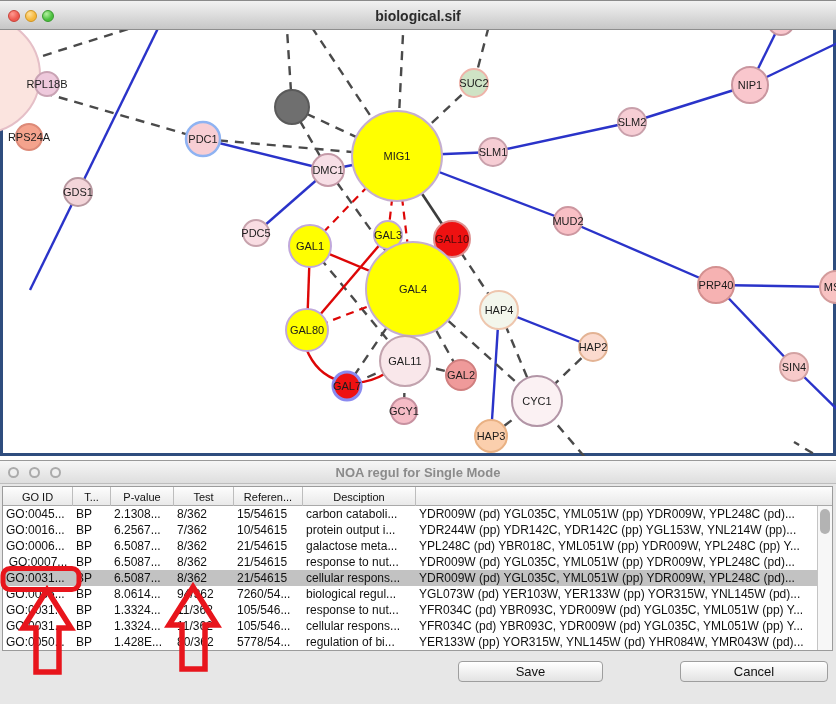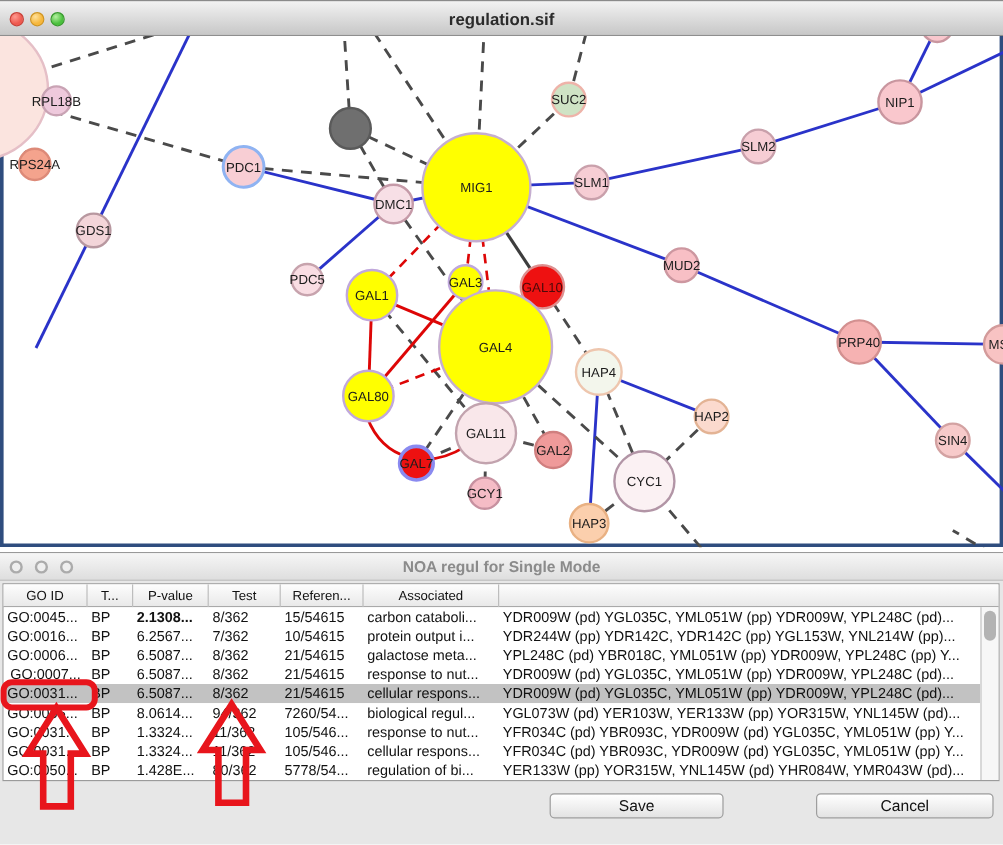--- a/index.html
+++ b/index.html
@@ -54,21 +54,21 @@
 </style>
 </head>
 <body>
 
 <div class="screen">
 
   <div class="net-titlebar">
     <span class="tl red"></span>
     <span class="tl yel"></span>
     <span class="tl grn"></span>
-    <div class="net-title">regulation.sif</div>
+    <div class="net-title">biological.sif</div>
   </div>
 
   <div class="net-canvas">
     <svg id="net-svg" width="836" height="426" viewBox="0 0 836 426">
         <line x1="163" y1="-12" x2="30" y2="260" stroke="#2a33c9" stroke-width="2.4" fill="none"></line>
         <line x1="203" y1="109" x2="328" y2="140" stroke="#2a33c9" stroke-width="2.4" fill="none"></line>
         <line x1="328" y1="140" x2="397" y2="126" stroke="#2a33c9" stroke-width="2.4" fill="none"></line>
         <line x1="328" y1="140" x2="256" y2="203" stroke="#2a33c9" stroke-width="2.4" fill="none"></line>
         <line x1="397" y1="126" x2="493" y2="122" stroke="#2a33c9" stroke-width="2.4" fill="none"></line>
         <line x1="493" y1="122" x2="632" y2="92" stroke="#2a33c9" stroke-width="2.4" fill="none"></line>
@@ -187,28 +187,28 @@
       <div class="noa-title">NOA regul for Single Mode</div>
     </div>
 
     <div class="tablebox">
       <div class="thead" id="thead">
           <div class="th" style="width: 70px;">GO ID</div>
           <div class="th" style="width: 38px;">T...</div>
           <div class="th" style="width: 63px;">P-value</div>
           <div class="th" style="width: 60px;">Test</div>
           <div class="th" style="width: 69px;">Referen...</div>
-          <div class="th" style="width: 113px;">Associated</div>
+          <div class="th" style="width: 113px;">Desciption</div>
           <div class="th" style="width: 15px;"></div>
         </div>
       <div class="tbody" id="tbody">
           <div class="tr">
             <div class="td" style="width: 70px;">GO:0045...</div>
             <div class="td" style="width: 38px;">BP</div>
-            <div class="td" style="width: 63px; font-weight: bold;">2.1308...</div>
+            <div class="td" style="width: 63px;">2.1308...</div>
             <div class="td" style="width: 60px;">8/362</div>
             <div class="td" style="width: 69px;">15/54615</div>
             <div class="td" style="width: 113px;">carbon cataboli...</div>
             <div class="td" style="width: 401px;">YDR009W (pd) YGL035C, YML051W (pp) YDR009W, YPL248C (pd)...</div>
           </div>
           <div class="tr">
             <div class="td" style="width: 70px;">GO:0016...</div>
             <div class="td" style="width: 38px;">BP</div>
             <div class="td" style="width: 63px;">6.2567...</div>
             <div class="td" style="width: 60px;">7/362</div>

